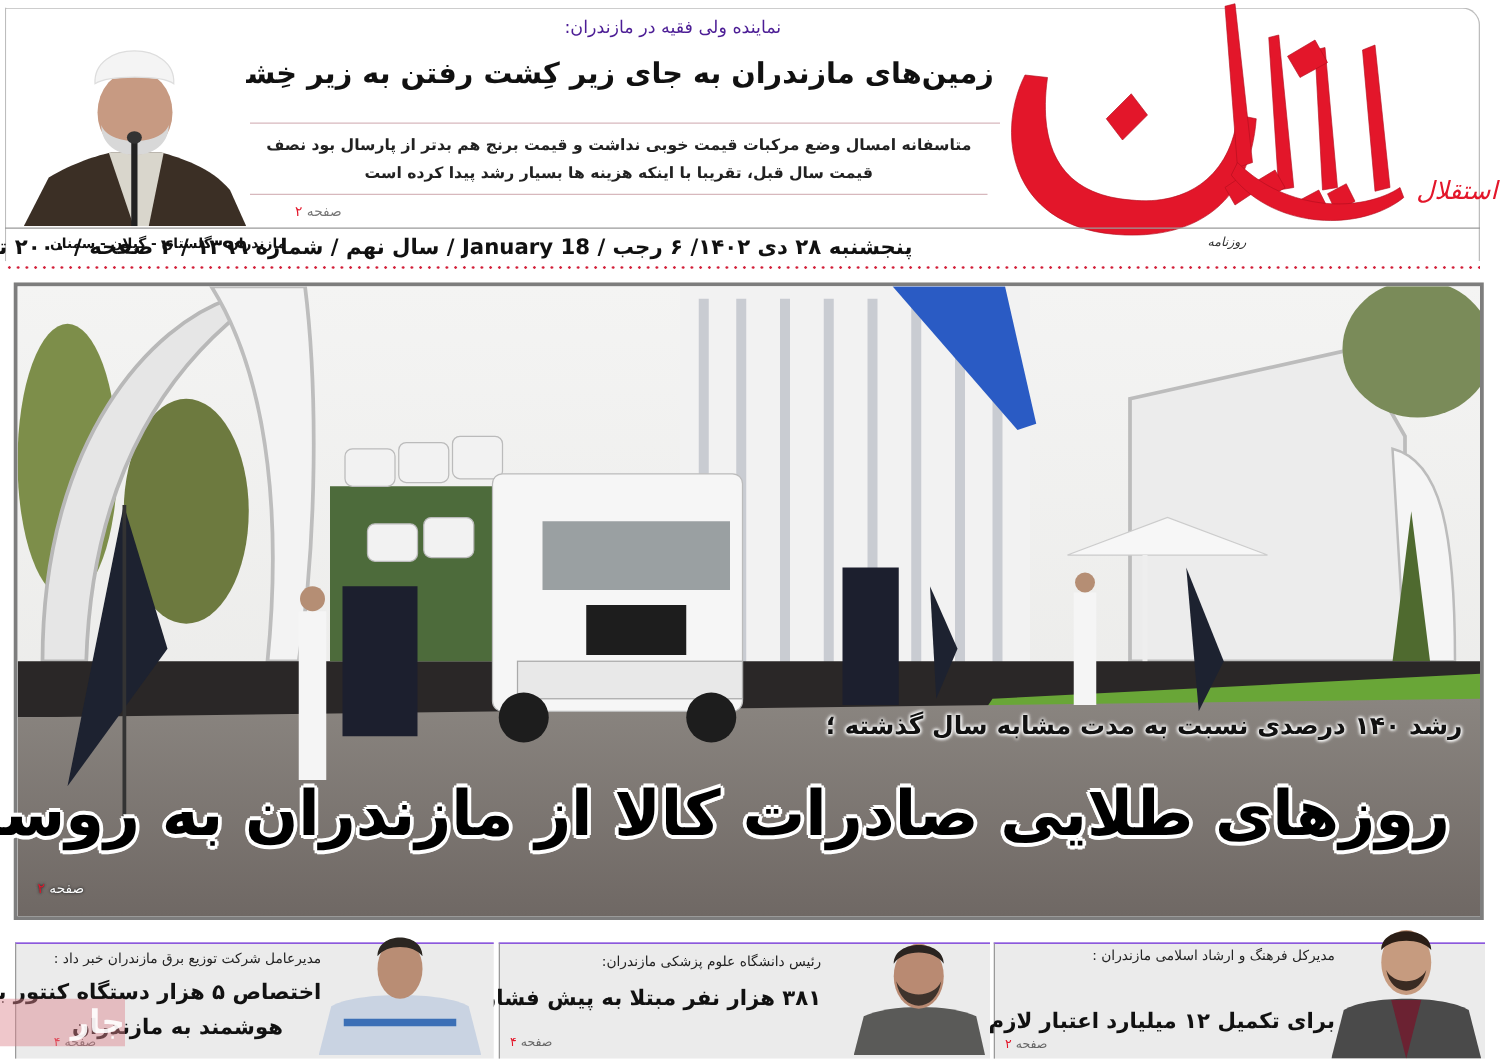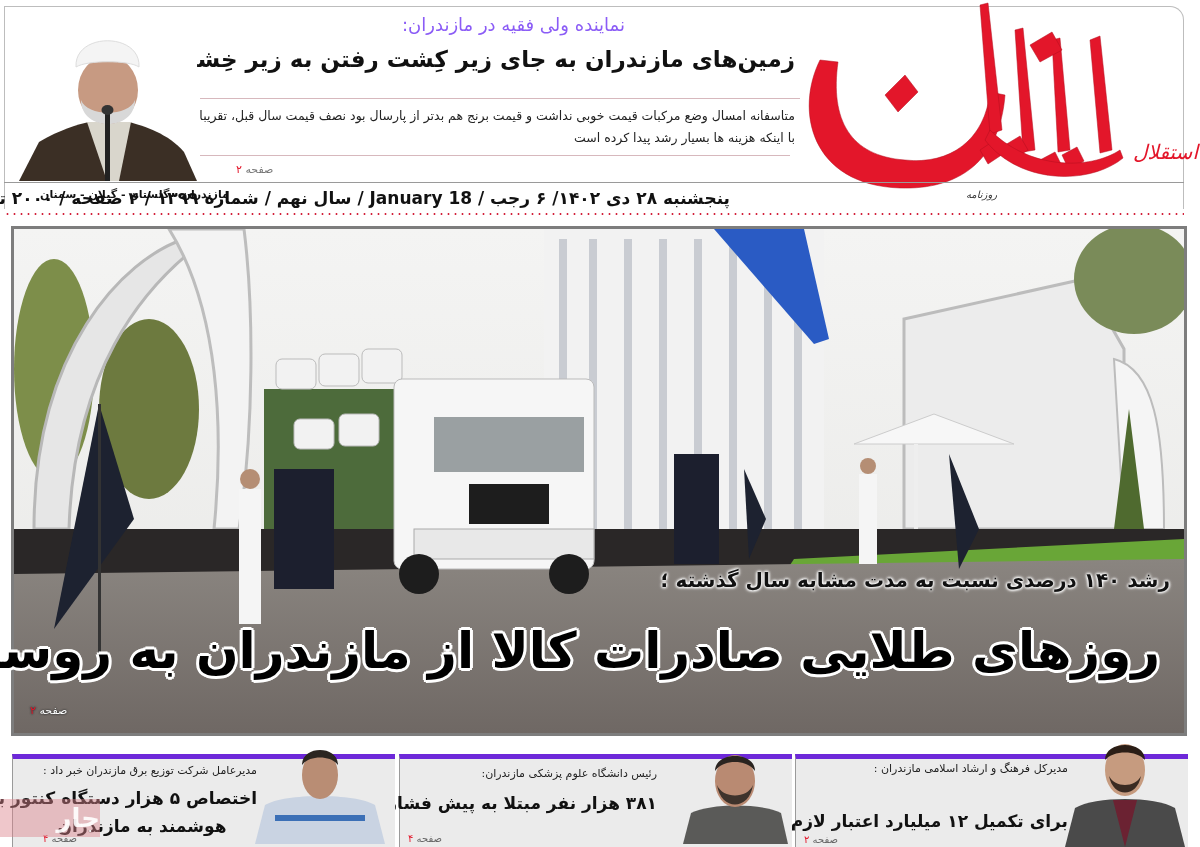--- a/index.html
+++ b/index.html
@@ -23,31 +23,31 @@
     font-size: 20px; color: #e3162a; direction: rtl;
   }
   .logo-daily {
     position: absolute; left: 966px; top: 189px;
     font-size: 10px; font-style: italic; color: #333; direction: rtl;
   }
 
   
   .kicker {
     position: absolute; right: 575px; top: 14px;
-    font-size: 18px; color: #8b5cf6; direction: rtl;
+    font-size: 14px; color: #4c1d95; direction: rtl;
   }
   .headline-top {
     position: absolute; right: 405px; top: 46px;
     font-family: "DejaVu Sans", sans-serif; font-weight: bold;
     font-size: 23px; color: #111; direction: rtl; white-space: nowrap; letter-spacing: -0.5px;
   }
   .rule { position: absolute; height: 1px; background: #d7b8bd; }
   .summary {
     position: absolute; right: 405px; top: 105px; width: 600px;
-    font-size: 12.5px; font-weight: normal; color: #222; direction: rtl; line-height: 22px;
+    font-size: 12.5px; font-weight: bold; color: #222; direction: rtl; line-height: 22px; text-align: center;
   }
   .page-ref-top {
     position: absolute; left: 236px; top: 163px; font-size: 11px; color: #777; direction: rtl;
   }
   .page-ref-top .num { color: #e3162a; }
 
   
   .portrait-top {
     position: absolute; left: 19px; top: 22px; width: 178px; height: 159px; overflow: hidden;
   }
@@ -88,21 +88,21 @@
   }
   .page-ref-main {
     position: absolute; left: 30px; top: 704px; font-size: 11px; color: #fff; direction: rtl;
     text-shadow: 0 0 2px #333, 0 0 2px #333;
   }
   .page-ref-main .num { color: #e3162a; }
 
   
   .news-box {
     position: absolute; top: 754px; height: 93px; background: #ebebeb;
-    border-left: 1px solid #9a9a9a; border-top: 5px solid #6d28d9;
+    border-left: 1px solid #9a9a9a; border-top: 1px solid #6d28d9;
   }
   .news-box .nb-kicker {
     position: absolute; font-size: 11px; color: #222; direction: rtl; white-space: nowrap;
   }
   .news-box .nb-title {
     position: absolute; font-size: 17px; font-weight: bold; color: #111; direction: rtl;
     line-height: 29px; text-align: center; white-space: nowrap;
   }
   .news-box .nb-page { position: absolute; font-size: 10px; color: #666; direction: rtl; }
   .news-box .nb-page .num { color: #e3162a; }

